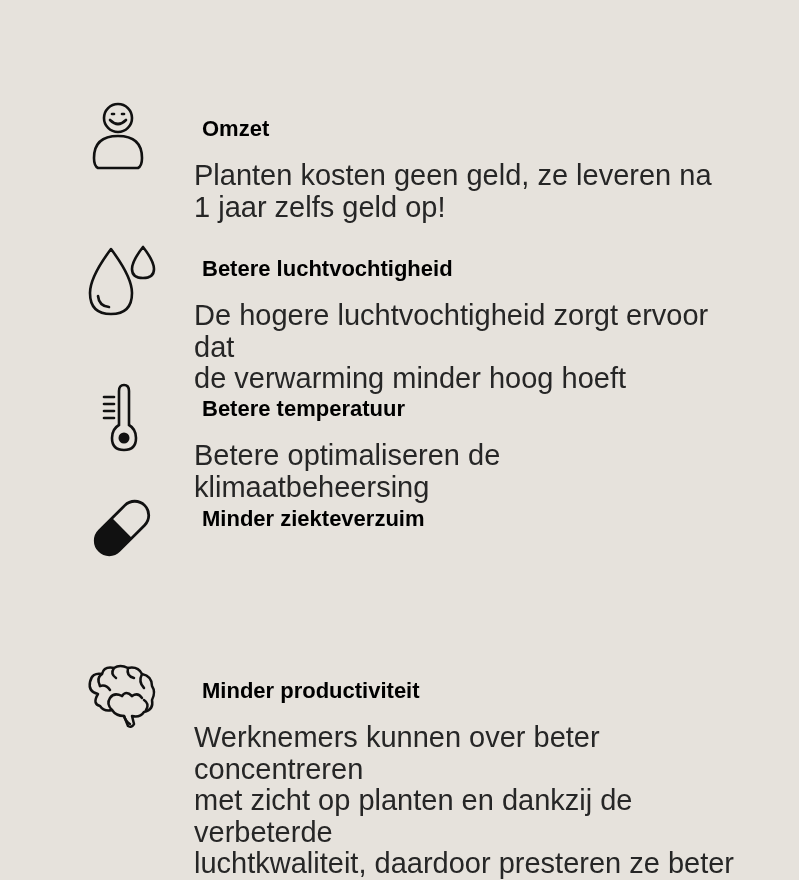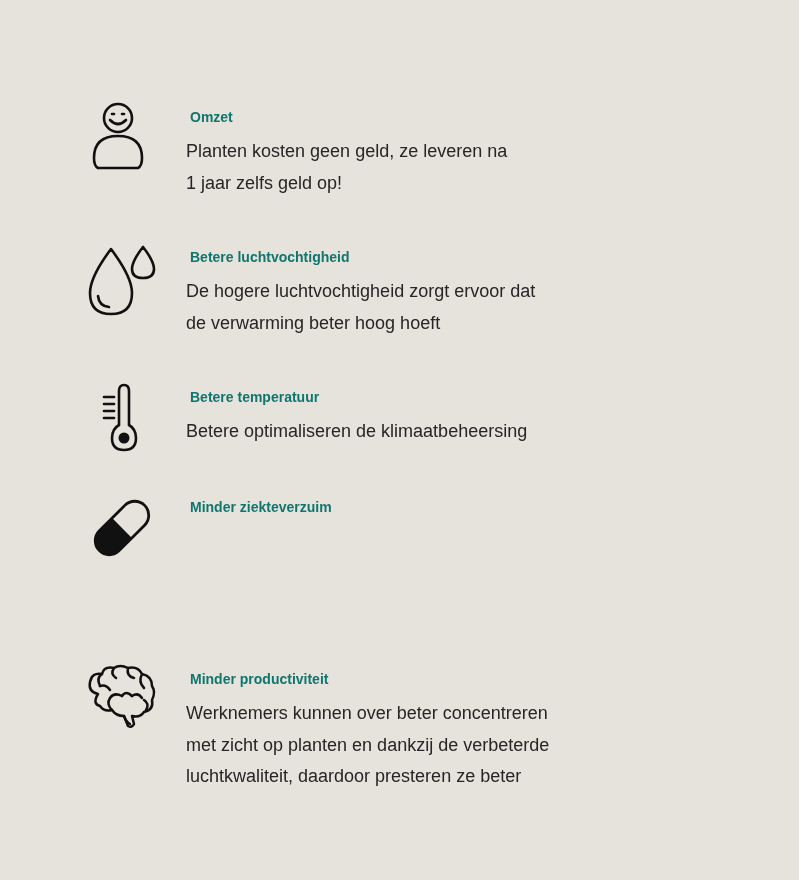--- a/index.html
+++ b/index.html
@@ -9,25 +9,25 @@
       font-family: "Liberation Sans", sans-serif;
       color: #262626;
       position: relative;
       overflow: hidden;
     }
     .item { position: absolute; left: 0; width: 799px; }
     .icon { position: absolute; left: 84px; width: 74px; height: 80px; }
     .icon svg { width: 100%; height: 100%; display: block; }
     .text { position: absolute; left: 186px; width: 560px; }
     .title {
-      font-weight: bold; font-size: 14px; line-height: 30px; margin: 4px;
-      color: #0f766e;
+      font-weight: bold; font-size: 22px; line-height: 30px; margin: 16px;
+      color: #000000;
     }
     .desc {
-      font-size: 18px; line-height: 31.5px; margin: 0; white-space: pre-line;
+      font-size: 29px; line-height: 31.5px; margin: 8px; white-space: pre-line;
       color: #262626;
     }
   </style>
 </head>
 <body>
 
 <div>
 
   <div class="item" style="top:98px;">
     <div class="icon" style="top:2px; left:88px; width:60px; height:72px;">
@@ -50,21 +50,21 @@
     <div class="icon" style="top:5px; left:86px; width:72px; height:78px;">
       <svg viewBox="0 0 72 78" fill="none" stroke="#111" stroke-width="2.6" stroke-linecap="round" stroke-linejoin="round">
         <path d="M25 6 Q4 34 4 50 Q4 71 25 71 Q46 71 46 50 Q46 34 25 6 Z"></path>
         <path d="M12 53 Q13 63 23 64"></path>
         <path d="M57 4 Q46 18 46 26 Q46 35 57 35 Q68 35 68 26 Q68 18 57 4 Z"></path>
       </svg>
     </div>
     <div class="text">
       <p class="title">Betere luchtvochtigheid</p>
       <p class="desc">De hogere luchtvochtigheid zorgt ervoor dat
-de verwarming beter hoog hoeft</p>
+de verwarming minder hoog hoeft</p>
     </div>
   </div>
 
   <div class="item" style="top:378px;">
     <div class="icon" style="top:5px; left:100px; width:40px; height:72px;">
       <svg viewBox="0 0 40 72" stroke="#111" stroke-width="2.6" stroke-linecap="round" fill="none">
         <line x1="4" y1="14" x2="14" y2="14"></line>
         <line x1="4" y1="21" x2="14" y2="21"></line>
         <line x1="4" y1="28" x2="14" y2="28"></line>
         <line x1="4" y1="35" x2="14" y2="35"></line>

